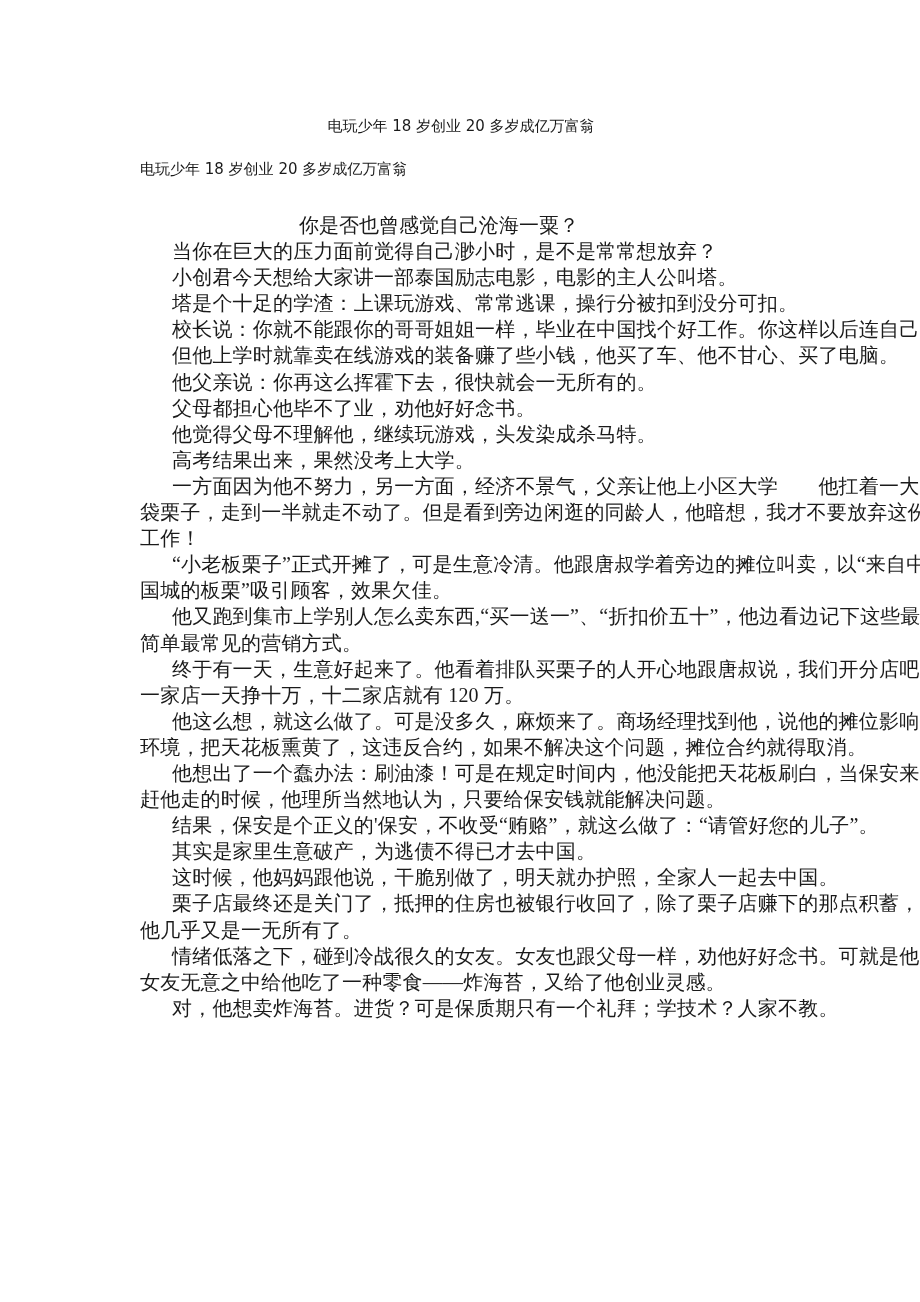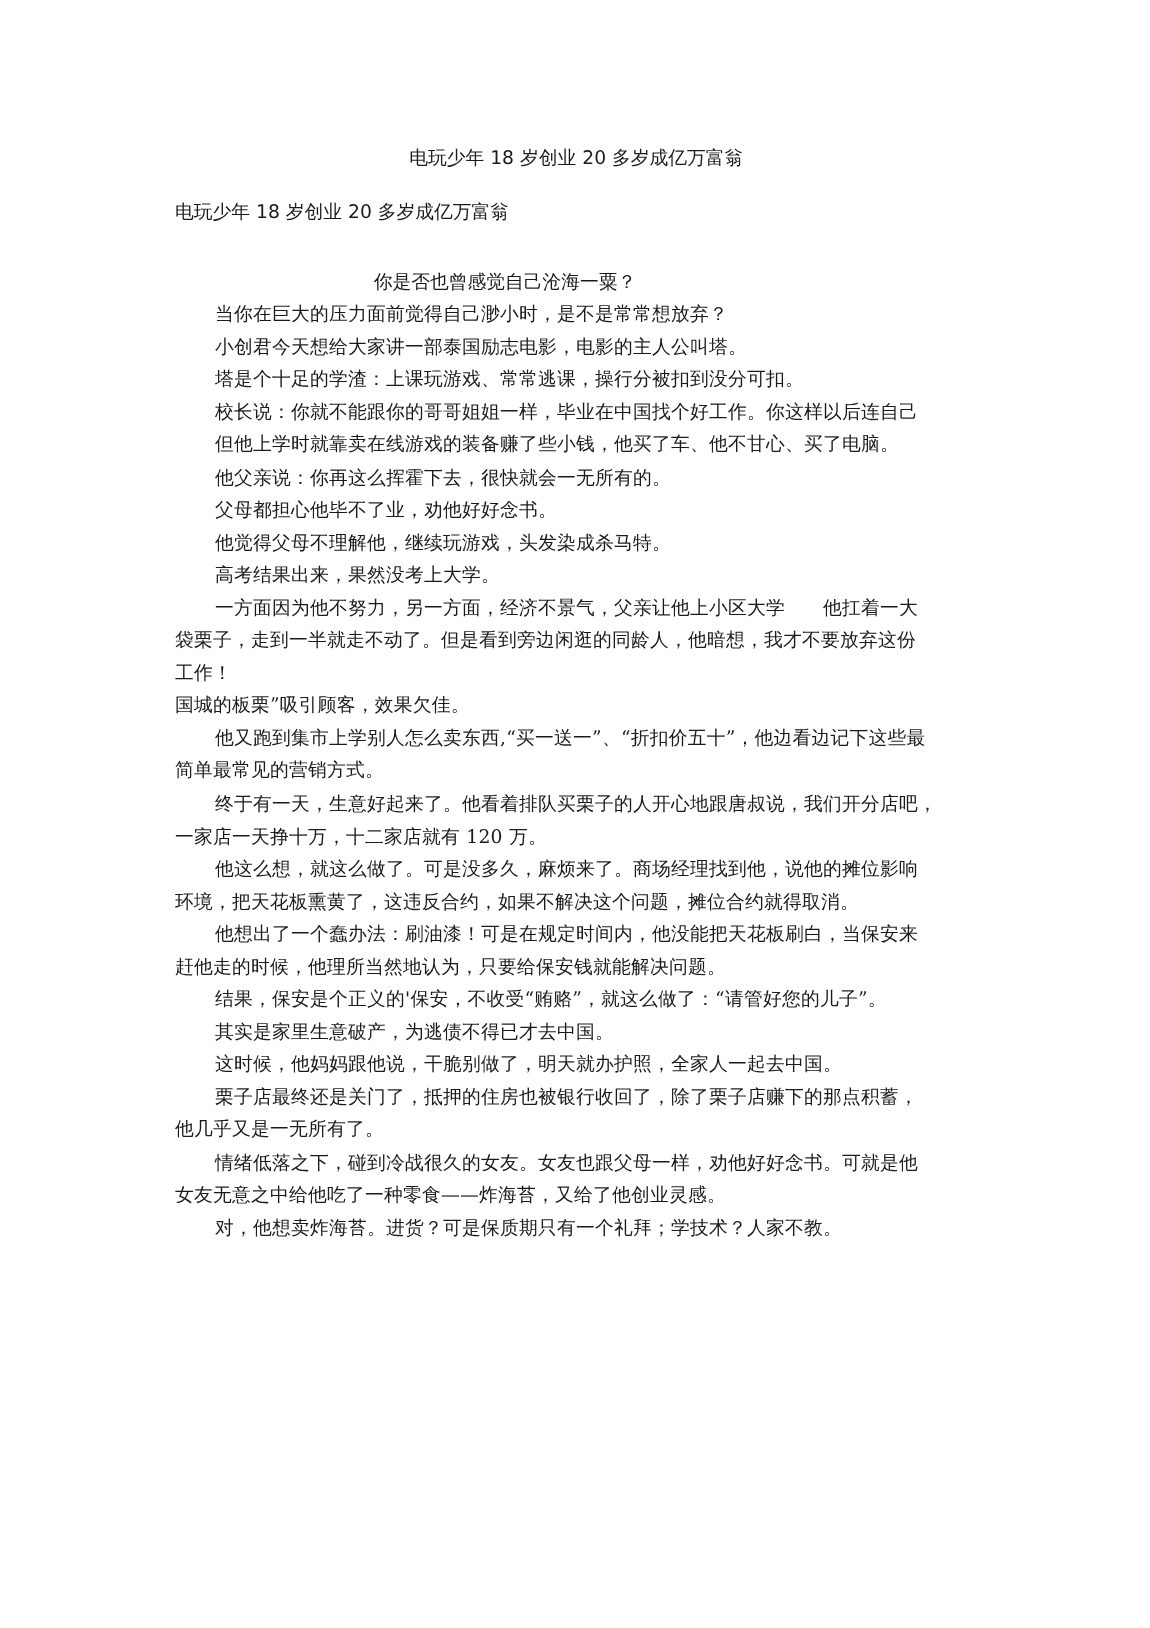--- a/index.html
+++ b/index.html
@@ -40,22 +40,23 @@
     font-family: "DejaVu Sans", "Liberation Sans", sans-serif;
     font-size: 15px;
     line-height: 20px;
     white-space: nowrap;
   }
   .body {
     position: absolute;
     left: 0;
     top: 212px;
     width: 642px;
-    font-size: 15px;
+    font-size: 20px;
     line-height: 26.1px;
+    font-family: Liberation Serif, serif;
   }
   .lead {
     text-align: left;
     padding-left: 159px;
     white-space: nowrap;
   }
   .para {
     margin: 0;
     text-indent: 32px;
     text-align: justify;
@@ -104,20 +105,21 @@
         </div>
         <div class="para">
           <span class="line first">高考结果出来，果然没考上大学。</span>
         </div>
         <div class="para">
           <span class="line first">一方面因为他不努力，另一方面，经济不景气，父亲让他上小区大学　　他扛着一大</span>
           <span class="line">袋栗子，走到一半就走不动了。但是看到旁边闲逛的同龄人，他暗想，我才不要放弃这份</span>
           <span class="line">工作！</span>
         </div>
         <div class="para">
+          <span class="line first">“小老板栗子”正式开摊了，可是生意冷清。他跟唐叔学着旁边的摊位叫卖，以“来自中</span>
           <span class="line">国城的板栗”吸引顾客，效果欠佳。</span>
         </div>
         <div class="para">
           <span class="line first">他又跑到集市上学别人怎么卖东西,“买一送一”、“折扣价五十”，他边看边记下这些最</span>
           <span class="line">简单最常见的营销方式。</span>
         </div>
         <div class="para">
           <span class="line first">终于有一天，生意好起来了。他看着排队买栗子的人开心地跟唐叔说，我们开分店吧，</span>
           <span class="line">一家店一天挣十万，十二家店就有 120 万。</span>
         </div>

